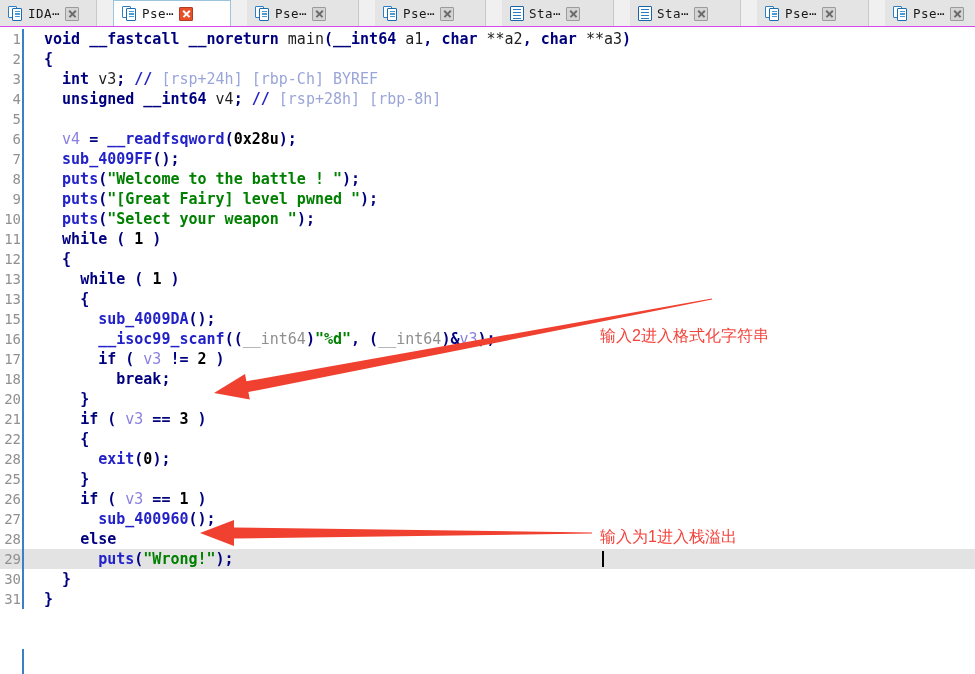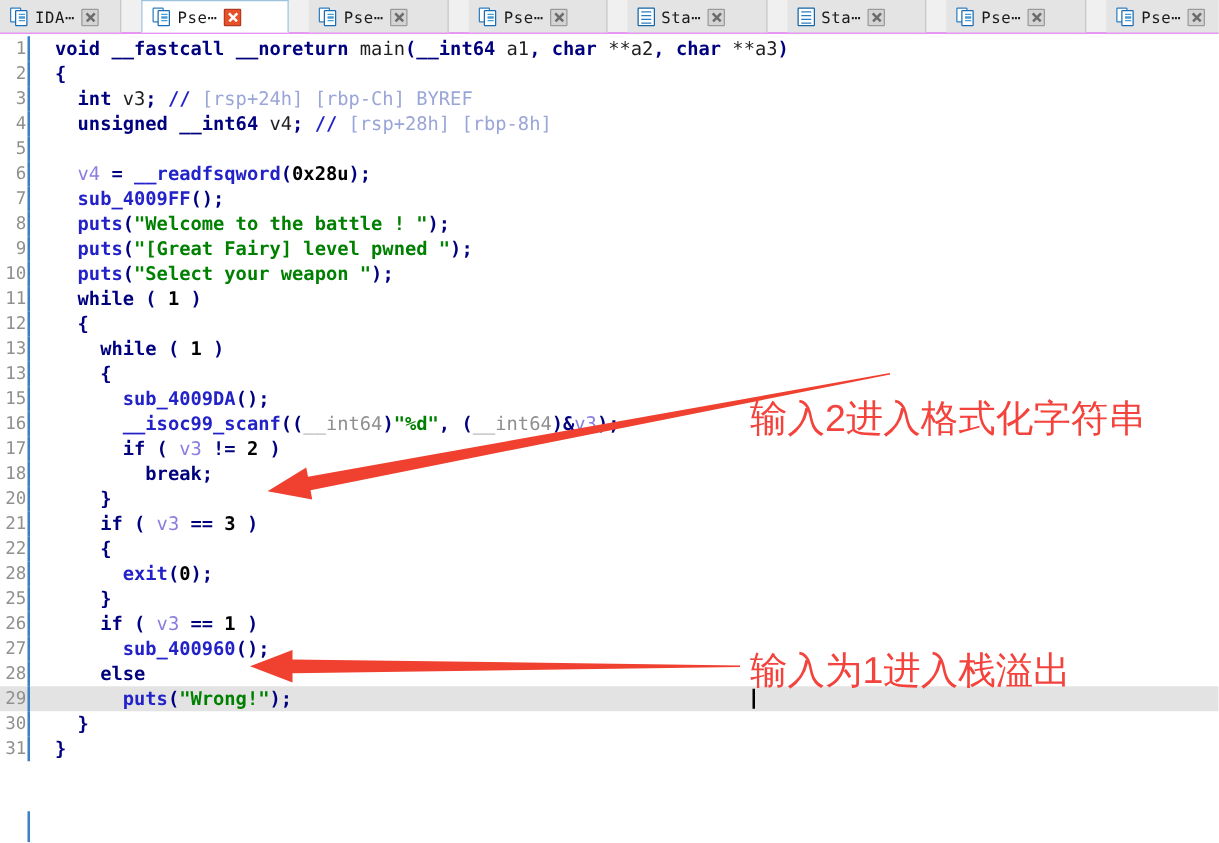--- a/index.html
+++ b/index.html
@@ -218,21 +218,21 @@
     position: absolute;
     width: 2px;
     background: #000000;
   }
 
   
   .anno {
     position: absolute;
     color: #f4433c;
     font-family: "Liberation Sans", sans-serif;
-    font-size: 30px;
+    font-size: 16px;
     line-height: 32px;
     white-space: pre-wrap;
   }
   svg.arrows {
     position: absolute;
     top: 0; left: 0;
     width: 975px; height: 674px;
     pointer-events: none;
   }
 </style>

